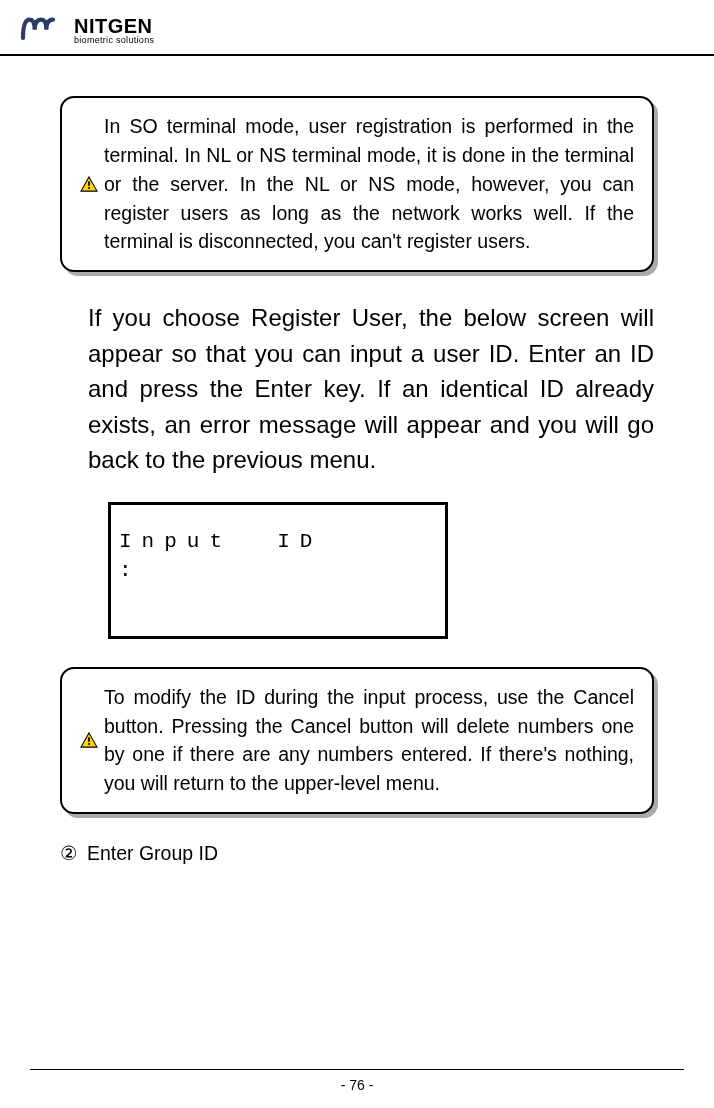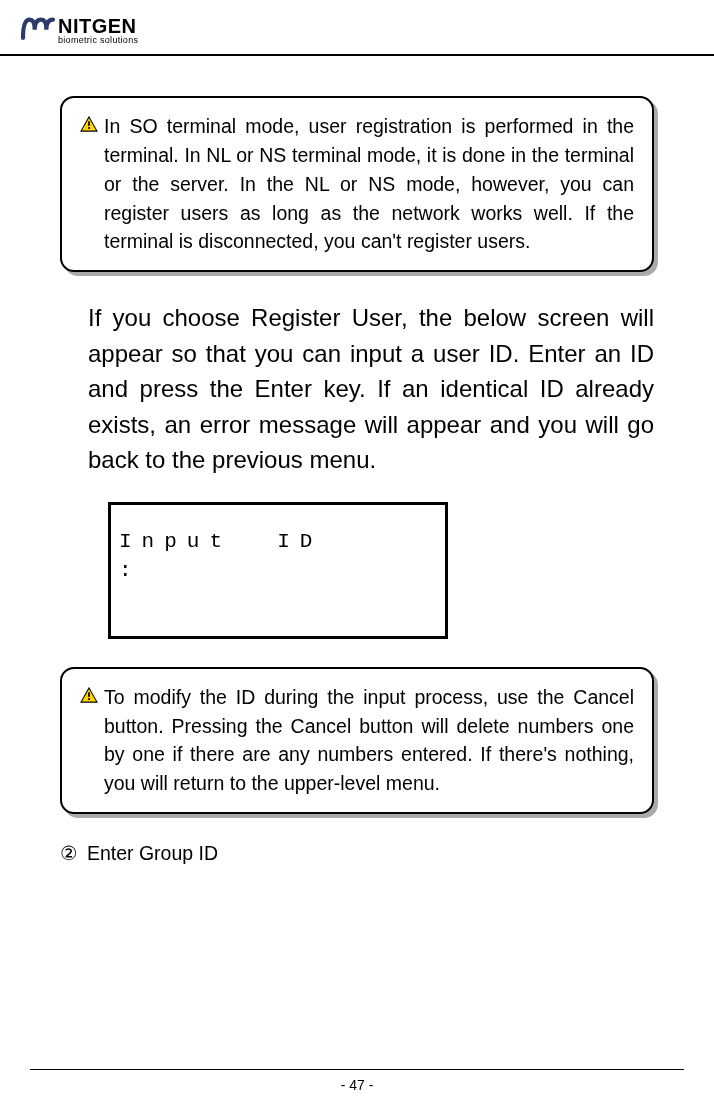--- a/index.html
+++ b/index.html
@@ -15,21 +15,21 @@
       position: relative;
     }
     .page-header {
       padding: 12px 18px 6px;
       border-bottom: 2px solid #000;
       margin-bottom: 40px;
     }
     .logo-container {
       display: flex;
       align-items: center;
-      gap: 0;
+      gap: 16px;
     }
     .logo-icon svg {
       width: 40px;
       height: 32px;
     }
     .logo-text {
       display: flex;
       flex-direction: column;
       line-height: 1;
     }
@@ -64,21 +64,21 @@
     .callout-inner {
       position: relative;
       border: 2.5px solid #000;
       border-radius: 14px;
       background: #fff;
       padding: 14px 18px 14px 18px;
       z-index: 1;
     }
     .callout-item {
       display: flex;
-      align-items: flex-start;
+      align-items: center;
       margin-bottom: 0;
     }
     .warn-icon {
       flex: 0 0 auto;
       margin-right: 6px;
       margin-top: 4px;
     }
     .warn-icon svg {
       width: 18px;
       height: 16px;
@@ -205,14 +205,14 @@
   <div class="section">
     <div class="section-heading">
       <span class="circled-num">②</span>
       <span>Enter Group ID</span>
     </div>
   </div>
 
 </div>
 
 <div class="page-footer">
-  <span class="page-number">- 47 -</span>
+  <span class="page-number">- 76 -</span>
 </div>
 
 </body></html>

